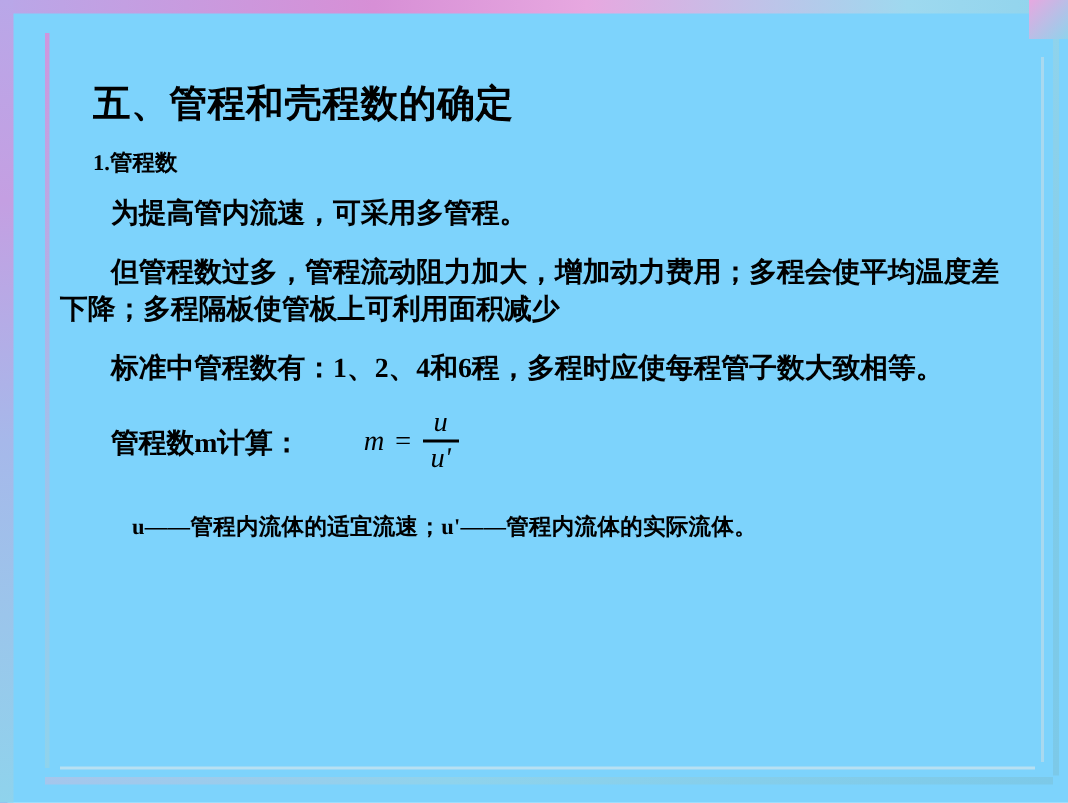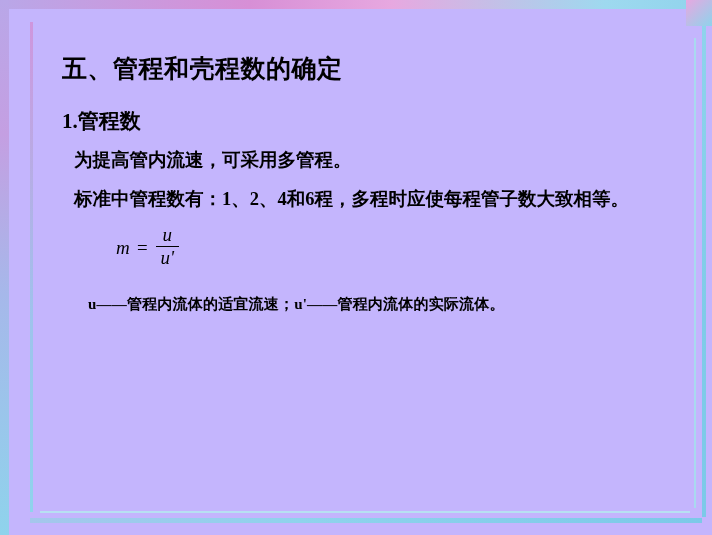--- a/index.html
+++ b/index.html
@@ -10,21 +10,21 @@
     width: 712px;
     height: 535px;
     background: #ffffff;
     font-family: "Liberation Serif", serif;
     overflow: hidden;
   }
   .slide {
     position: relative;
     width: 712px;
     height: 535px;
-    background: #c4b5fd;
+    background: #7dd3fc;
     box-sizing: border-box;
   }
 
   
   .frame-outer {
     position: absolute;
     left: 0; top: 0;
     width: 712px; height: 535px;
     box-sizing: border-box;
     border-top: 5px solid #d98fd0;
@@ -89,23 +89,23 @@
     width: 640px;
     color: #000000;
   }
   .title {
     font-size: 25px;
     font-weight: bold;
     letter-spacing: 0.5px;
     margin: 12px 0 0 22px;
   }
   .subtitle {
-    font-size: 21px;
+    font-size: 15px;
     font-weight: bold;
-    margin: 22px 0 0 22px;
+    margin: 14px 0 0 22px;
   }
   .para {
     font-size: 18.5px;
     font-weight: bold;
     line-height: 1.38;
     margin: 13px 0 0 0;
     text-indent: 34px;
     text-align: left;
   }
 
@@ -165,23 +165,25 @@
   <div class="edge-bottom2"></div>
   <div class="corner-tr"></div>
 
   <div class="content">
 
     <div class="title">五、管程和壳程数的确定</div>
 
     <div class="subtitle">1.管程数</div>
 
     <div class="para">为提高管内流速，可采用多管程。</div>
+    <div class="para">但管程数过多，管程流动阻力加大，增加动力费用；多程会使平均温度差下降；多程隔板使管板上可利用面积减少</div>
     <div class="para">标准中管程数有：1、2、4和6程，多程时应使每程管子数大致相等。</div>
 
     <div class="formula-row">
+      <span>管程数m计算：</span>
       <span class="formula">
         <span class="m">m</span>
         <span class="eq">=</span>
         <span class="frac">
           <span class="num">u</span>
           <span class="bar"></span>
           <span class="den">u'</span>
         </span>
       </span>
     </div>

